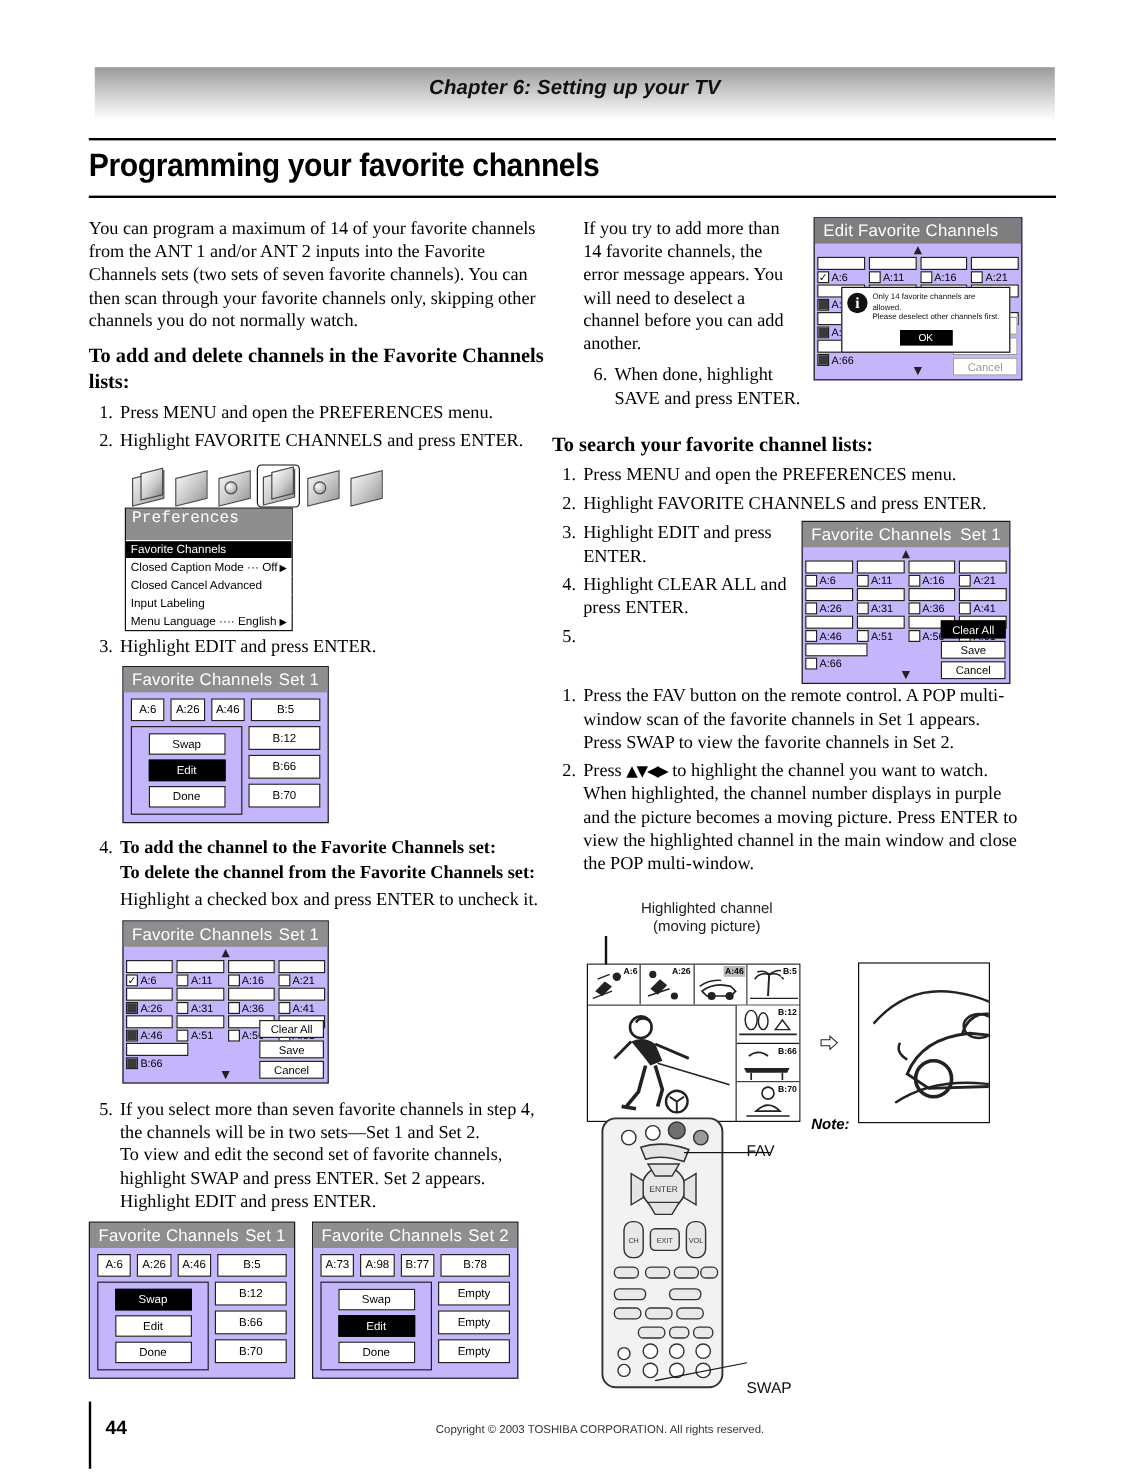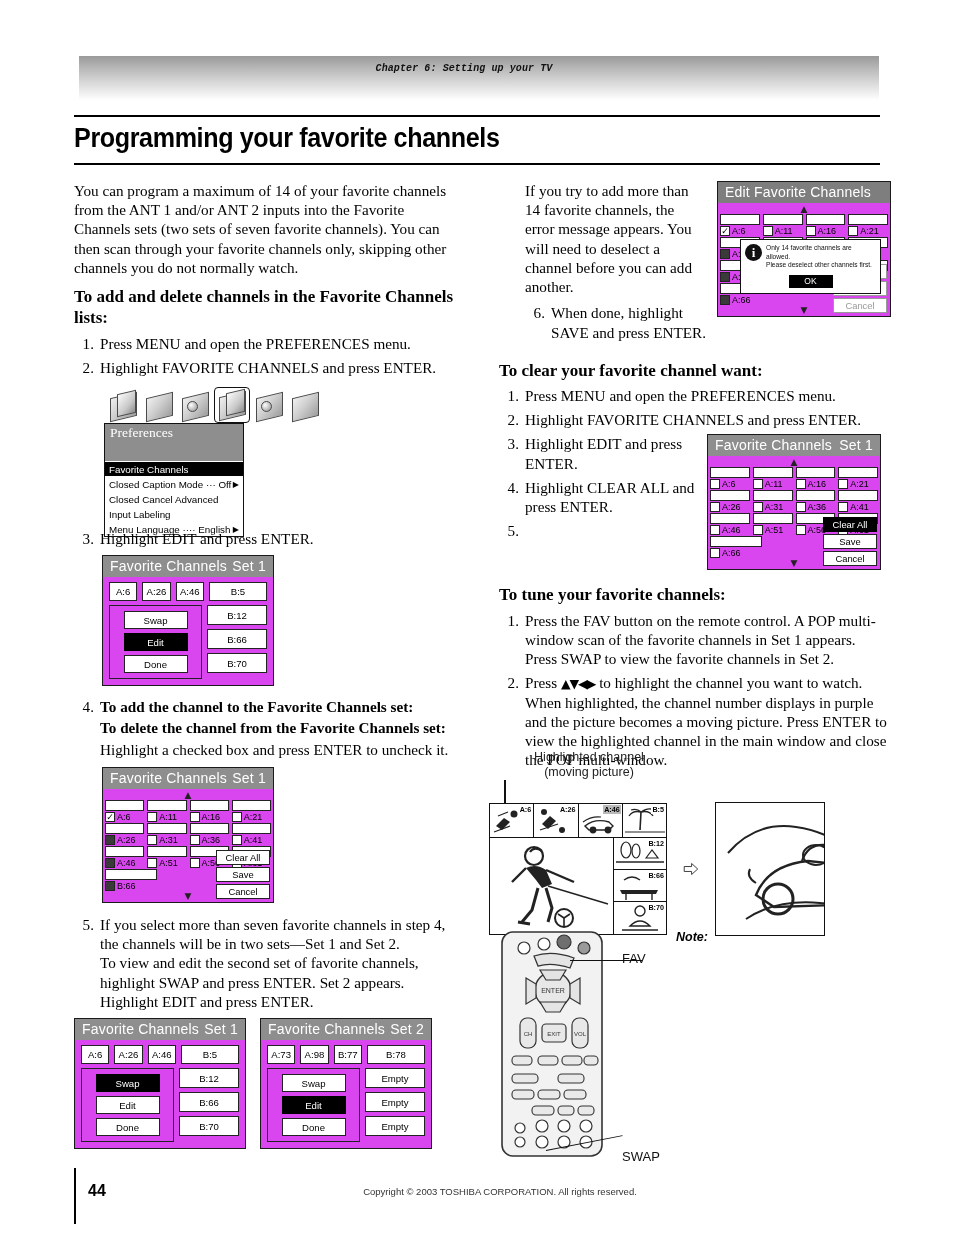--- a/index.html
+++ b/index.html
@@ -2,45 +2,45 @@
 <html><head>
 <meta charset="utf-8">
 <style>
   html,body{margin:0;padding:0;background:#fff;}
   body{width:954px;height:1235px;position:relative;font-family:"Liberation Serif",serif;color:#000;}
   .page{position:absolute;inset:0;width:954px;height:1235px;overflow:hidden;}
 
   
   .hdr-band{position:absolute;left:79px;top:56px;width:800px;height:44px;
     background:linear-gradient(to bottom,#9a9a9a 0%,#b8b8b8 28%,#d8d8d8 60%,#f3f3f3 88%,#ffffff 100%);}
-  .hdr-text{position:absolute;left:64px;top:63px;width:800px;text-align:center;
-    font-family:Liberation Mono, monospace;font-style:italic;font-weight:bold;font-size:10px;
+  .hdr-text{position:absolute;left:79px;top:63px;width:800px;text-align:center;
+    font-family:Liberation Sans, sans-serif;font-style:italic;font-weight:bold;font-size:17px;
     letter-spacing:.1px;color:#111;}
   .rule-top{position:absolute;left:74px;top:115px;width:806px;height:2px;background:#000;}
   h1.title{position:absolute;left:74px;top:123px;margin:0;width:700px;
     font-family:"Liberation Sans",sans-serif;font-weight:bold;font-size:27px;letter-spacing:-.4px;
     transform:scaleX(.93);transform-origin:left center;}
   .rule-under{position:absolute;left:74px;top:163px;width:806px;height:1.5px;background:#000;}
 
   
   .col-l{position:absolute;left:74px;top:181px;width:390px;}
-  .col-r{position:absolute;left:499px;top:181px;width:392px;}
+  .col-r{position:absolute;left:460px;top:181px;width:392px;}
 
   p{margin:0 0 7px 0;font-size:15.2px;line-height:1.265;}
   .b{font-weight:bold;}
   .hdg{font-weight:bold;font-size:17px;line-height:1.25;margin:9px 0 5px 0;}
 
   ol{margin:0;padding:0;list-style:none;}
   li.step{position:relative;padding-left:26px;margin-bottom:5px;font-size:15.2px;line-height:1.265;}
   li.step > .num{position:absolute;left:1px;top:0;width:19px;text-align:right;}
   li.step .sub{margin-top:2px;}
   .arrows{font-family:"DejaVu Sans",sans-serif;font-size:12.5px;letter-spacing:-1px;}
 
   
-  .osd{background:#d946ef;border:1.6px solid #1a1a1a;font-family:"Liberation Sans",sans-serif;}
+  .osd{background:#c4b5fd;border:1.6px solid #1a1a1a;font-family:"Liberation Sans",sans-serif;}
   .osd-bar{background:#8e8e8e;color:#fff;font-size:14px;padding:2px 7px 3px 7px;
     display:flex;justify-content:space-between;align-items:center;letter-spacing:.2px;}
   .osd-bar.dark{background:#7e7e7e;}
   .osd-body{padding:5px 6px 6px 6px;}
 
   
   .fc-top{display:flex;gap:5px;}
   .fc-cell{border:1.2px solid #222;background:#fff;font-size:9.6px;text-align:center;
     padding:3px 0 3px 0;min-width:0;}
   .fc-main{display:flex;gap:5px;margin-top:4px;}
@@ -76,22 +76,22 @@
   .picon .shape{position:absolute;left:4px;top:6px;width:25px;height:22px;
      background:linear-gradient(135deg,#efefef 0%,#cfcfcf 45%,#9e9e9e 100%);
      border:1.1px solid #4a4a4a;transform:skewY(-14deg);}
   .picon .shape2{position:absolute;left:11px;top:3px;width:17px;height:21px;
      background:linear-gradient(135deg,#fbfbfb 0%,#c9c9c9 60%,#8f8f8f 100%);
      border:1.1px solid #4a4a4a;transform:skewY(-14deg);}
   .picon .dot{position:absolute;left:9px;top:12px;width:9px;height:9px;border-radius:50%;
      background:radial-gradient(circle at 35% 35%,#fff,#8d8d8d);border:1px solid #4a4a4a;}
   .picon.sel{border:1.4px solid #111;border-radius:4px;background:#fff;}
   .pref-menu{border:1.6px solid #111;background:#fff;width:138px;}
-  .pref-title{background:#8e8e8e;color:#fff;font-size:13.5px;padding:1px 5px 20px 5px;
-     font-family:Liberation Serif, serif;}
+  .pref-title{background:#8e8e8e;color:#fff;font-size:13.5px;padding:1px 5px 10px 5px;
+     font-family:Liberation Mono, monospace;}
   .pref-item{font-size:9.8px;font-family:"Liberation Sans",sans-serif;padding:1.5px 4px;
      border-top:1px solid #fff;display:flex;justify-content:space-between;align-items:center;}
   .pref-item.sel{background:#000;color:#fff;}
   .pref-item .rt{font-family:"DejaVu Sans",sans-serif;font-size:8px;}
 
   
   .err{position:absolute;left:22px;top:36px;width:131px;background:#fff;border:1.6px solid #111;
        padding:4px 4px 5px 4px;}
   .err-row{display:flex;gap:4px;align-items:flex-start;}
   .err-i{width:17px;height:17px;border-radius:50%;background:#111;color:#fff;flex:0 0 auto;
@@ -571,21 +571,21 @@
                 <div>Only 14 favorite channels are allowed.</div>
                 <div>Please deselect other channels first.</div>
               </div>
             </div>
             <div class="err-ok">OK</div>
           </div>
         </div>
       </div>
     </div>
 
-    <div class="hdg" style="margin-top:13px;">To clear your favorite channel want:</div>
+    <div class="hdg" style="margin-top:13px;">To search your favorite channel lists:</div>
 
     <ol>
       <li class="step">
         <span class="num">1.</span>
         <span>Press MENU and open the PREFERENCES menu.</span>
       </li>
       <li class="step">
         <span class="num">2.</span>
         <span>Highlight FAVORITE CHANNELS and press ENTER.</span>
       </li>
@@ -717,21 +717,20 @@
           <div class="caret">▼</div>
           <div class="side-btns">
             <div class="side-btn sel">Clear All</div>
             <div class="side-btn">Save</div>
             <div class="side-btn">Cancel</div>
           </div>
         </div>
       </div>
     </div>
 
-    <div class="hdg" style="margin-top:14px;">To tune your favorite channels:</div>
     <ol>
       <li class="step">
         <span class="num">1.</span>
         <span>Press the FAV button on the remote control. A POP multi-window scan of the favorite channels in Set 1 appears. Press SWAP to view the favorite channels in Set 2.</span>
       </li>
       <li class="step">
         <span class="num">2.</span>
         <span>Press </span><span class="arrows">▲▼◀▶</span><span> to highlight the channel you want to watch. When highlighted, the channel number displays in purple and the picture becomes a moving picture. Press ENTER to view the highlighted channel in the main window and close the POP multi-window.</span>
       </li>
     </ol>

